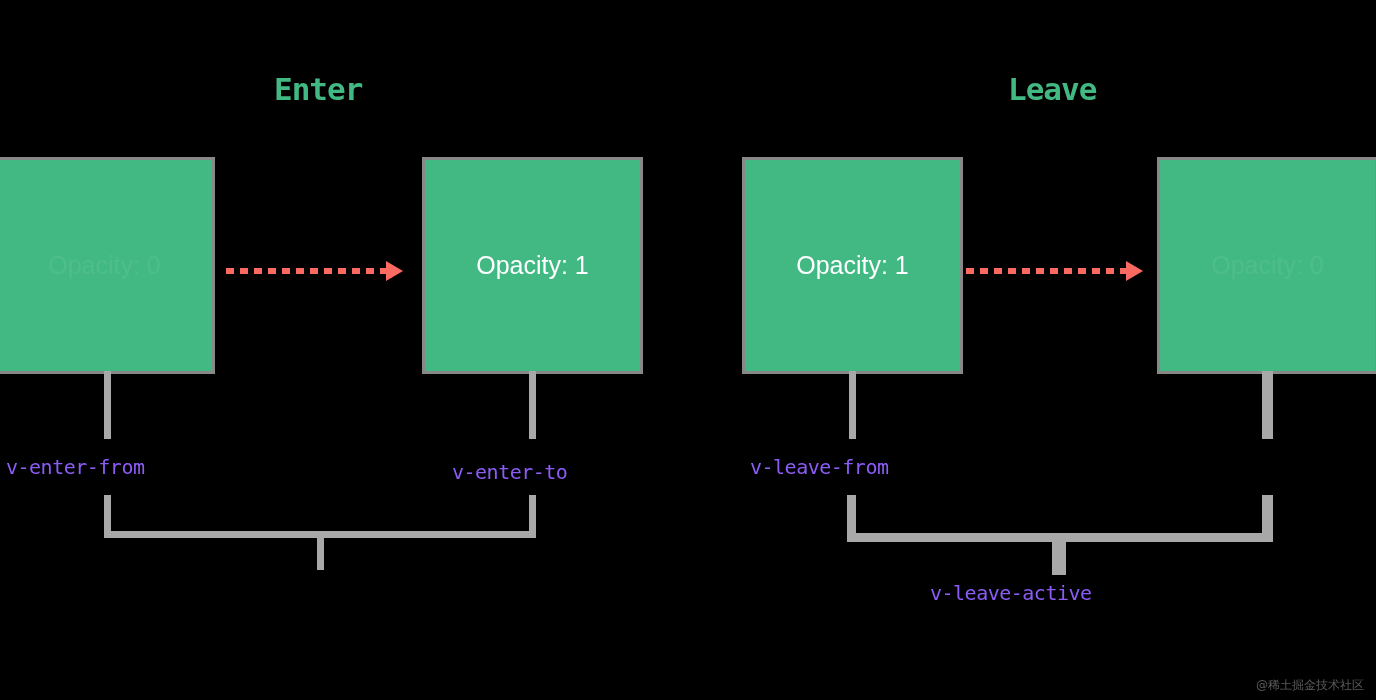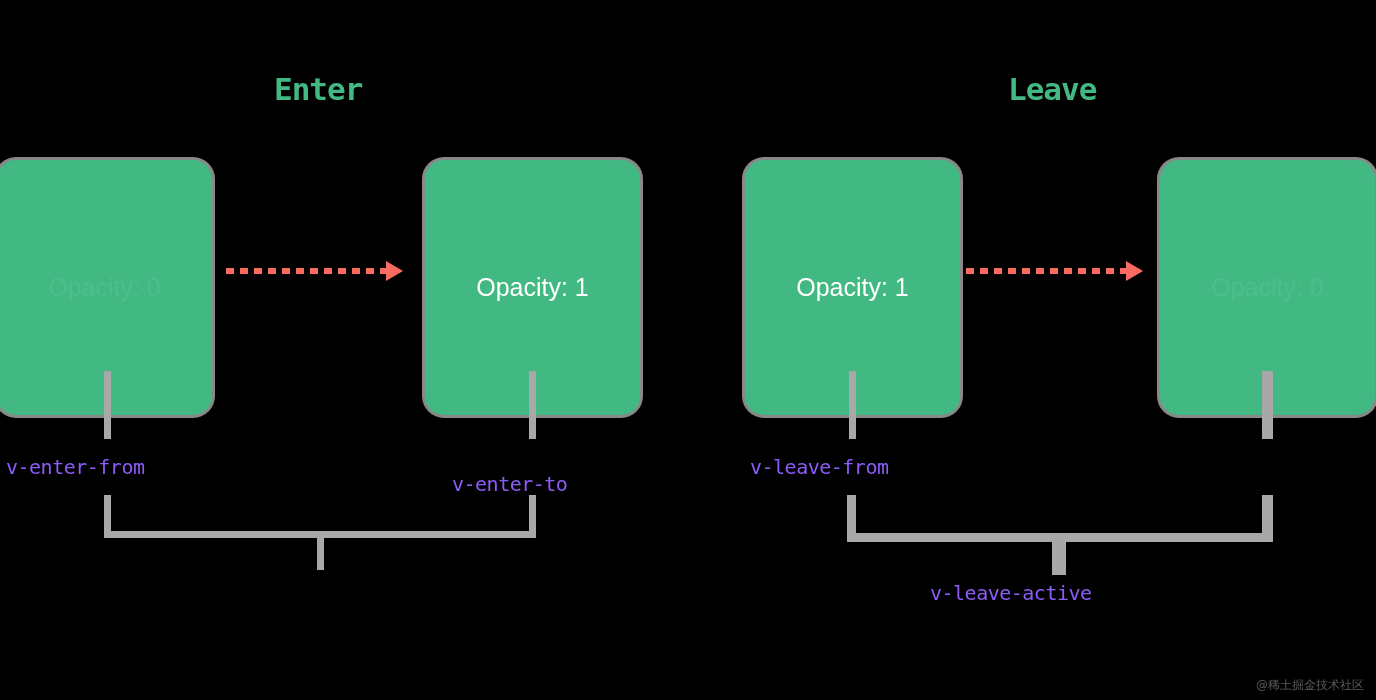--- a/index.html
+++ b/index.html
@@ -27,27 +27,26 @@
     white-space: nowrap;
   }
   #title-enter { left: 274px; top: 71px; }
   #title-leave { left: 1008px; top: 71px; }
 
   
   .state-box {
     position: absolute;
     top: 160px;
     width: 215px;
-    height: 255px;
+    height: 211px;
     background: #42b983;
     box-shadow: 0 0 0 3px rgba(160,160,160,0.85);
     display: flex;
     align-items: center;
     justify-content: center;
-    border-radius: 19px;
   }
   .box-label {
     font-family: "Liberation Sans", sans-serif;
     font-size: 25px;
     color: #ffffff;
     white-space: nowrap;
   }
   .box-label.faded { opacity: 0.06; }
 
   #box-enter-from { left: -3px; }
@@ -101,21 +100,21 @@
   .class-label {
     position: absolute;
     font-family: "DejaVu Sans Mono", monospace;
     font-weight: normal;
     font-size: 20px;
     letter-spacing: -0.5px;
     color: #8b5cf6;
     white-space: nowrap;
   }
   #label-enter-from { left: 6px;    top: 455px; }
-  #label-enter-to   { left: 452px;  top: 472px; }
+  #label-enter-to   { left: 452px;  top: 460px; }
   #label-leave-from { left: 750px;  top: 455px; }
   #label-leave-to   { left: 1185px; top: 455px; }
   #label-enter-active { left: 207px; top: 581px; }
   #label-leave-active { left: 930px; top: 581px; }
 
   
   .bracket { position: absolute; }
   .bracket .arm {
     position: absolute;
     background: #a8a8a8;

